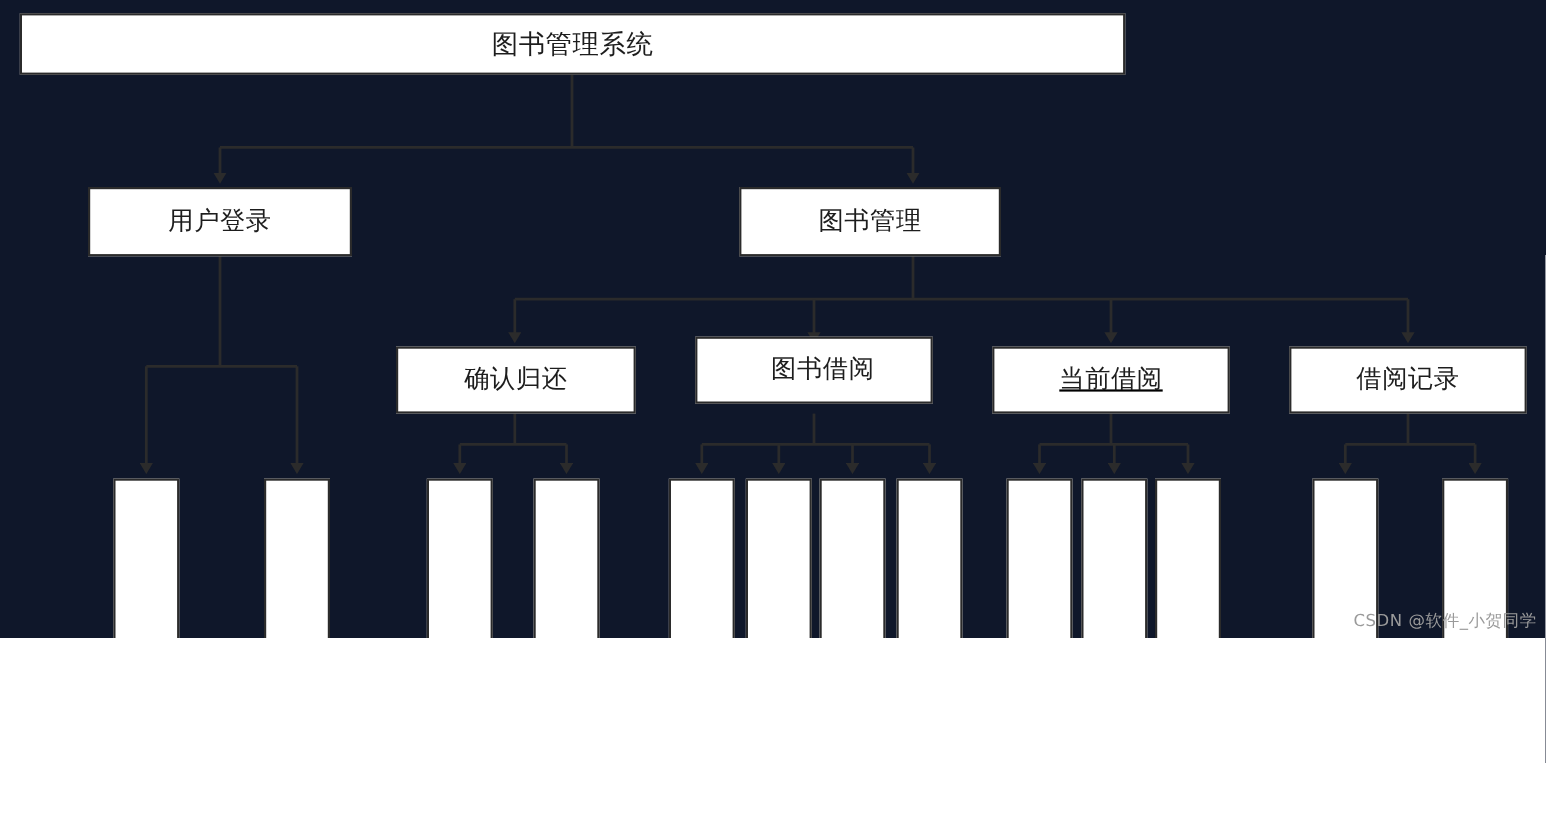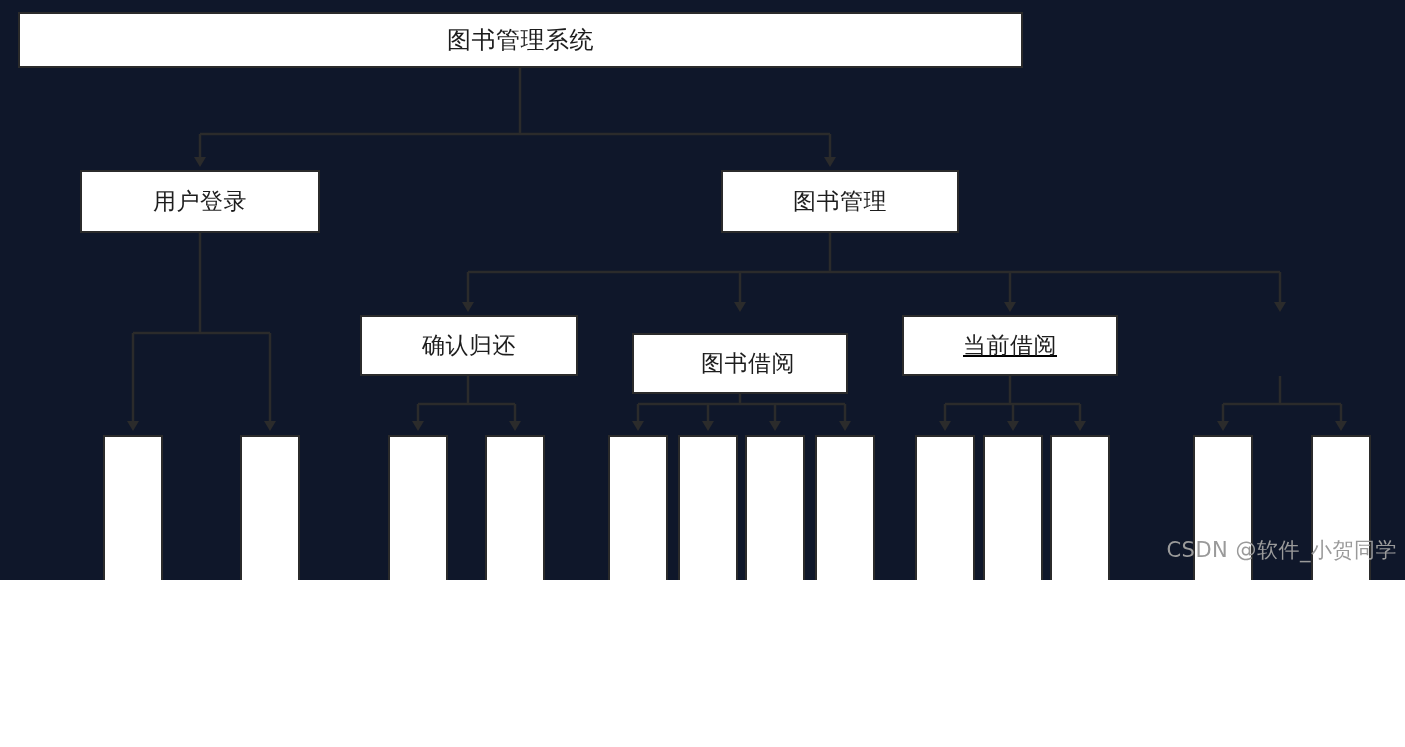--- a/index.html
+++ b/index.html
@@ -58,22 +58,22 @@
     text-orientation: upright;
     font-size: 23px;
     line-height: 1.08;
     letter-spacing: 1px;
     max-height: 285px;
     text-align: center;
   }
   .watermark {
     position: absolute;
     right: 8px;
-    bottom: 16px;
-    font-size: 21px;
+    bottom: 6px;
+    font-size: 15px;
     color: #9a9a9a;
     letter-spacing: 0.5px;
     z-index: 5;
     white-space: nowrap;
     font-family: "DejaVu Sans", "Liberation Sans", sans-serif;
   }
 </style>
 </head>
 <body>
 
@@ -130,36 +130,39 @@
   </svg>
 
   <div class="node h root" style="left:18px; top:12px; width:1005px; height:56px;">
     <span class="node-label">图书管理系统</span>
   </div>
 
   <div class="node h" style="left:80px; top:170px; width:240px; height:63px;">
     <span class="node-label">用户登录</span>
   </div>
 
-  <div class="node h" style="left:721px; top:170px; width:238px; height:63px;align-items:center;">
+  <div class="node h" style="left:672px; top:170px; width:238px; height:63px;align-items:center;">
     <span class="node-label">图书管理</span>
   </div>
 
   <div class="node h" style="left:360px; top:315px; width:218px; height:61px;">
     <span class="node-label">确认归还</span>
   </div>
 
-  <div class="node h" style="left:632px; top:333px; width:216px; height:61px;padding-left:16px;">
+  <div class="node h" style="left:632px; top:306px; width:216px; height:61px;padding-left:16px;">
     <span class="node-label">图书借阅</span>
   </div>
 
   <div class="node h" style="left:902px; top:315px; width:216px; height:61px;text-decoration:underline;">
     <span class="node-label">当前借阅</span>
   </div>
 
+  <div class="node h" style="left:1172px; top:315px; width:216px; height:61px;">
+    <span class="node-label">借阅记录</span>
+  </div>
 
   <div class="node v" style="left:103px; top:435px; width:60px; height:300px;">
     <span class="node-label">用户登录</span>
   </div>
 
   <div class="node v" style="left:240px; top:435px; width:60px; height:300px;">
     <span class="node-label">注销登录</span>
   </div>
 
   <div class="node v" style="left:388px; top:435px; width:60px; height:300px;">

